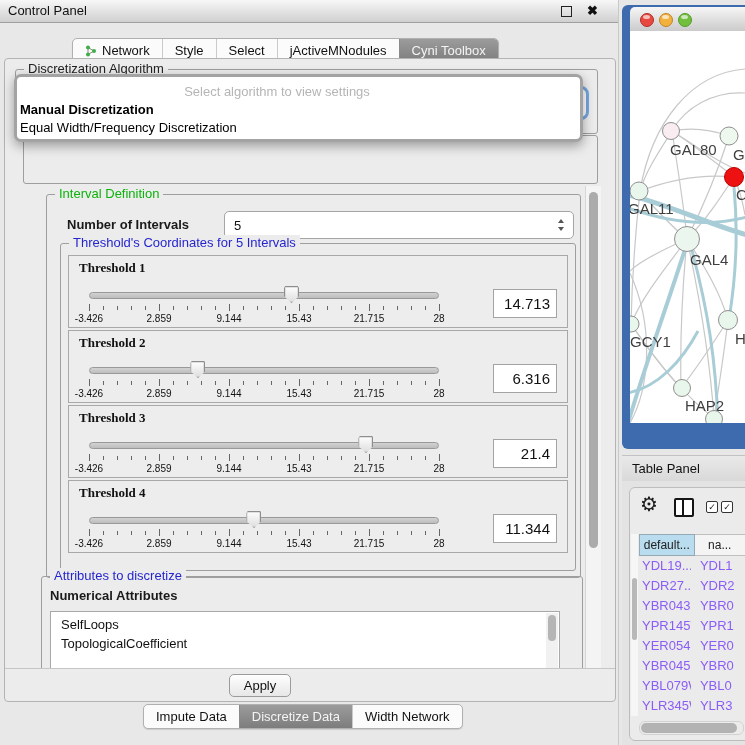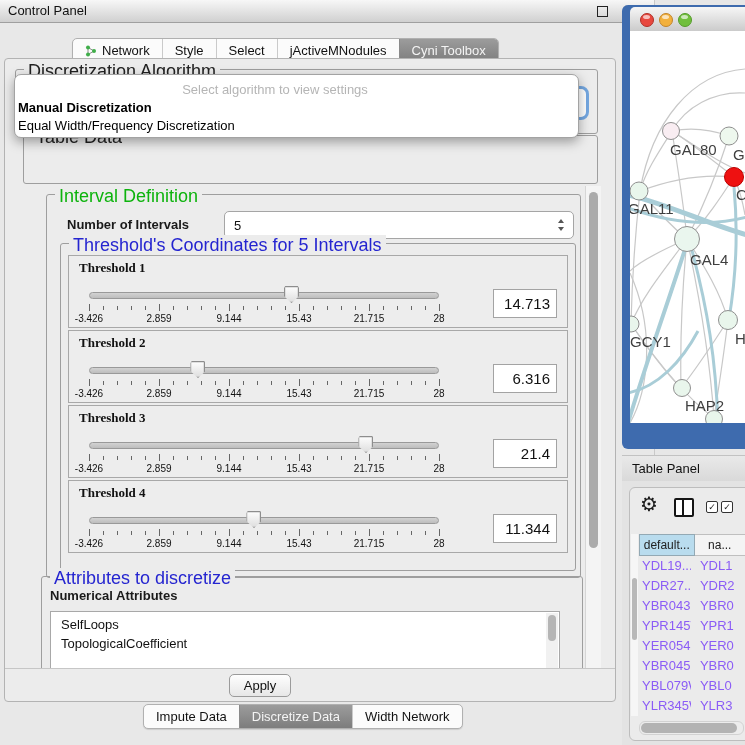--- a/index.html
+++ b/index.html
@@ -1,21 +1,21 @@
 <!DOCTYPE html>
 <html><head>
 <meta charset="utf-8">
 <style>
   html,body{margin:0;padding:0;}
   body{width:745px;height:745px;overflow:hidden;background:#e7e7e7;
        font-family:"Liberation Sans",sans-serif;font-size:13px;color:#1a1a1a;
        position:relative;}
 
   
-  #control-window{position:absolute;left:0;top:0;width:618px;height:745px;background:#e8e8e8;border-right:1px solid #c9c9c9;padding-left:36px;}
+  #control-window{position:absolute;left:0;top:0;width:618px;height:745px;background:#e8e8e8;border-right:1px solid #c9c9c9;}
   .titlebar{position:absolute;left:0;top:0;width:100%;height:22px;
     background:linear-gradient(#f7f7f7,#d0d0d0);border-bottom:1px solid #9f9f9f;}
   .titlebar .wtitle{position:absolute;left:8px;top:0;line-height:22px;font-size:13px;color:#111;}
   .float-icon{position:absolute;right:46px;top:6px;width:9px;height:9px;border:1.5px solid #222;background:transparent;}
   .close-icon{position:absolute;right:20px;top:2px;font-size:13px;font-weight:bold;color:#111;line-height:18px;}
 
   
   .tabstrip{position:absolute;display:flex;height:23px;border:1px solid #b0b0b0;border-radius:5px;
     background:#fbfbfb;overflow:hidden;box-shadow:0 1px 1px rgba(0,0,0,.12);}
   .tabstrip .tab{display:flex;align-items:center;padding:0 12px;font-size:13px;color:#111;
@@ -25,21 +25,21 @@
   .net-ico{margin-right:5px;display:inline-block;width:12px;height:12px;}
 
   #top-tabs{left:72px;top:31px;margin-top:7px;}
   #bottom-tabs{left:143px;top:704px;}
 
   
   #outer-panel{position:absolute;left:4px;top:58px;width:610px;height:642px;background:#ececec;
     border:1px solid #b3b3b3;border-radius:4px;}
 
   .group{position:absolute;border:1px solid #9e9e9e;border-radius:3px;}
-  .legend{position:absolute;top:-9px;left:8px;background:#ececec;padding:0 4px;font-size:18px;white-space:nowrap;}
+  .legend{position:absolute;top:-9px;left:8px;background:#ececec;padding:0 4px;font-size:13px;white-space:nowrap;}
   .legend.plain{color:#222;}
   .legend.green{color:#0db30d;}
   .legend.blue{color:#2525d0;}
 
   
   .combo{position:absolute;background:#fff;border:1px solid #a5a5a5;border-radius:5px;}
   .combo .cval{position:absolute;left:9px;top:0;bottom:0;display:flex;align-items:center;font-size:13px;color:#111;white-space:nowrap;}
   .spin{position:absolute;right:8px;top:50%;transform:translateY(-50%);width:7px;height:12px;}
   .spin:before,.spin:after{content:"";position:absolute;left:0;border-left:3.5px solid transparent;border-right:3.5px solid transparent;}
   .spin:before{top:0;border-bottom:4px solid #555;}
@@ -77,21 +77,21 @@
   #attr-vscroll{position:absolute;right:1px;top:1px;bottom:1px;width:12px;background:#f1f1f1;}
   #attr-vscroll .thumb{position:absolute;left:2px;top:2px;width:8px;height:26px;background:#b5b5b5;border-radius:4px;}
 
   
   #panel-footer{position:absolute;left:0;right:0;bottom:0;height:32px;border-top:1px solid #c6c6c6;}
   #apply-btn{position:absolute;left:224px;top:5px;width:60px;height:21px;border:1px solid #9b9b9b;border-radius:5px;
     background:linear-gradient(#fefefe,#e7e7e7);font-size:13px;text-align:center;line-height:21px;color:#111;}
 
   
   #algo-popup{position:absolute;left:14px;top:74px;width:563px;height:62px;background:#fff;border-radius:7px;
-    border:1px solid #a3a3a3;box-shadow:0 4px 12px rgba(0,0,0,.35);z-index:60;}
+    border:3px solid #a3a3a3;box-shadow:0 4px 12px rgba(0,0,0,.35);z-index:60;}
   #algo-popup .pp-placeholder{position:absolute;left:0;top:7px;width:520px;text-align:center;color:#b5b5b5;font-size:13px;}
   #algo-popup .pp-item{position:absolute;left:3px;font-size:13px;color:#000;white-space:nowrap;}
   #algo-popup .pp-item.b{font-weight:bold;top:25px;}
   #algo-popup .pp-item.r{top:43px;}
 
   
   #network-window{position:absolute;left:622px;top:5px;width:123px;height:444px;background:#3e6bae;border-radius:6px 0 0 6px;}
   #net-titlebar{position:absolute;left:8px;top:2px;right:0;height:24px;background:linear-gradient(#f6f6f6,#cbcbcb);
     border-bottom:1px solid #8f8f8f;border-radius:5px 0 0 0;}
   .tlight{position:absolute;top:6px;width:12px;height:12px;border-radius:50%;}

